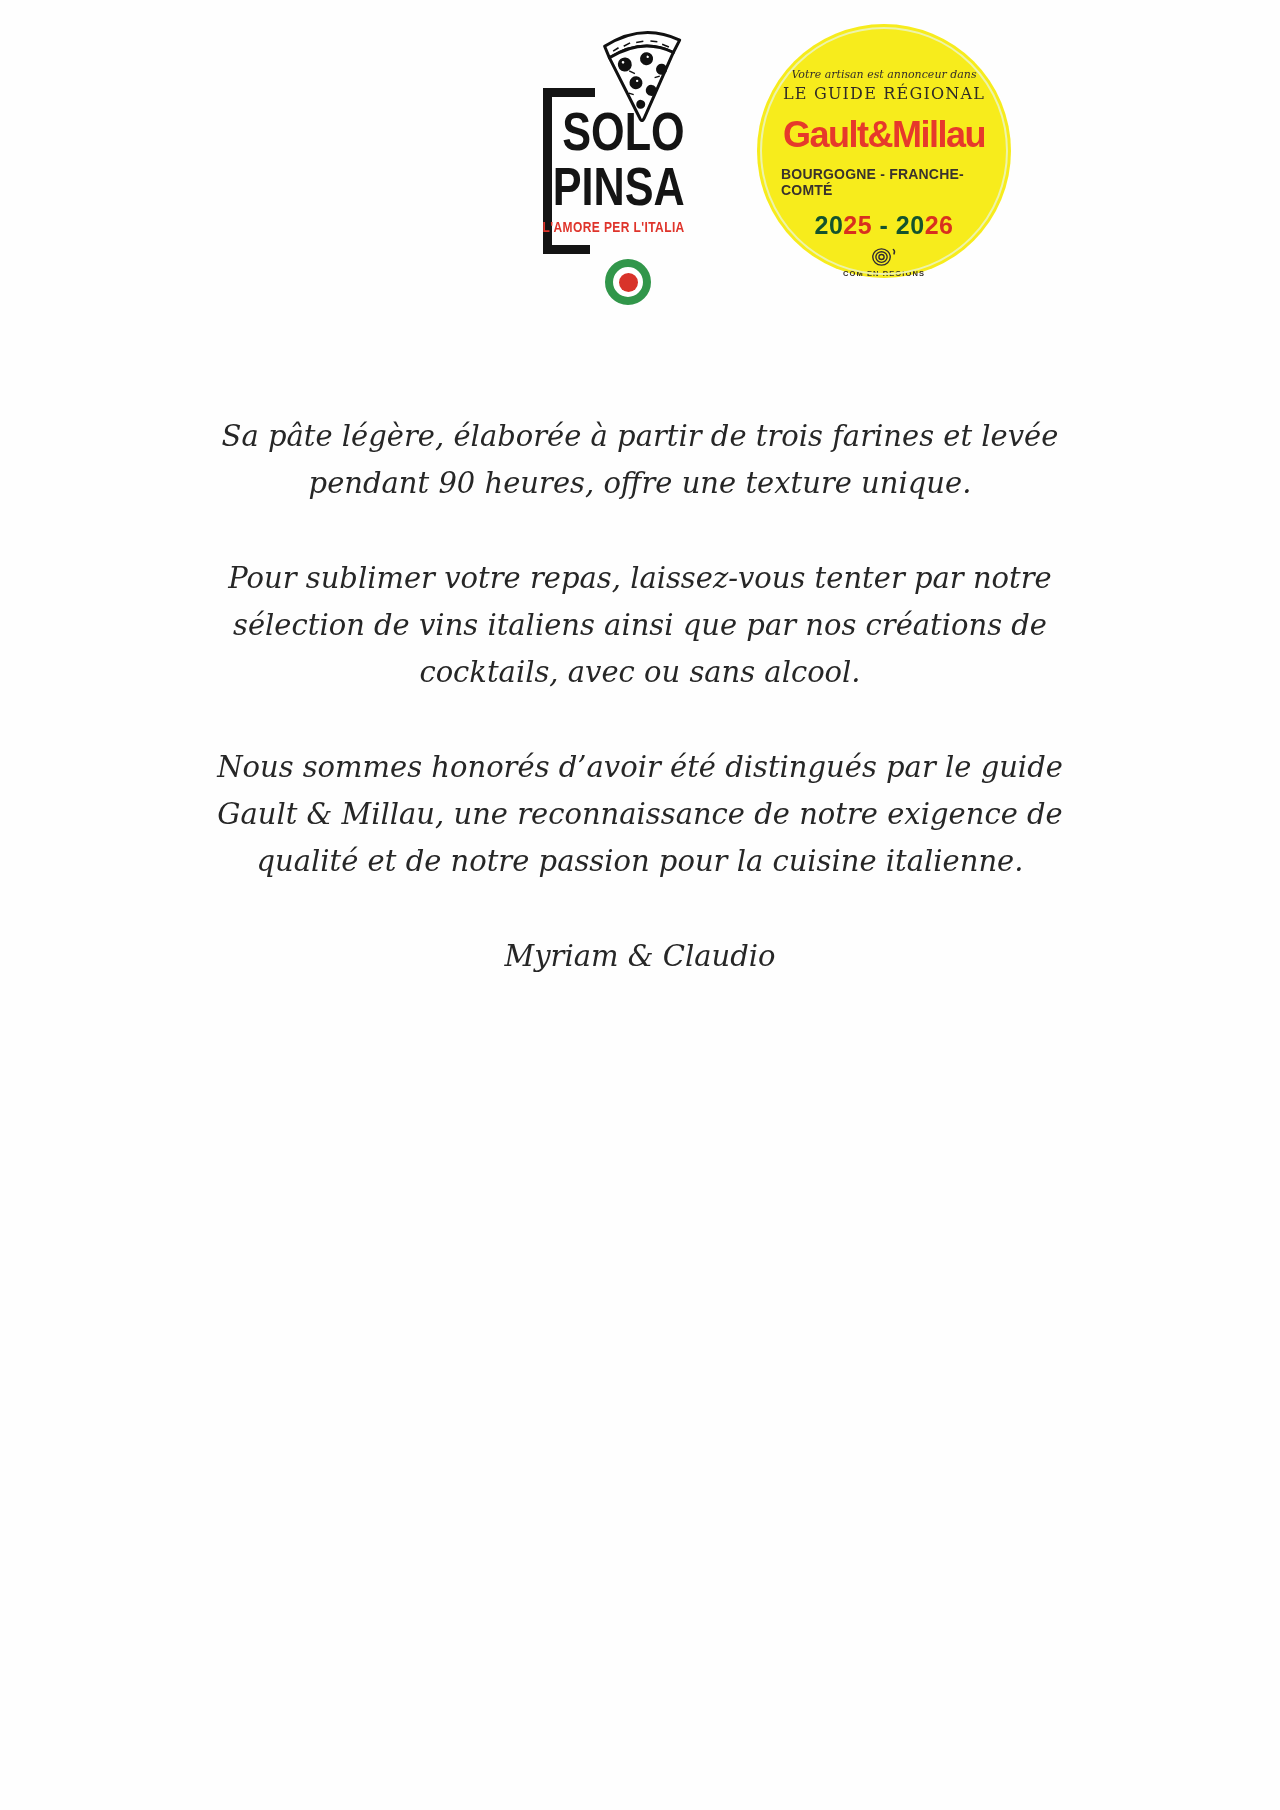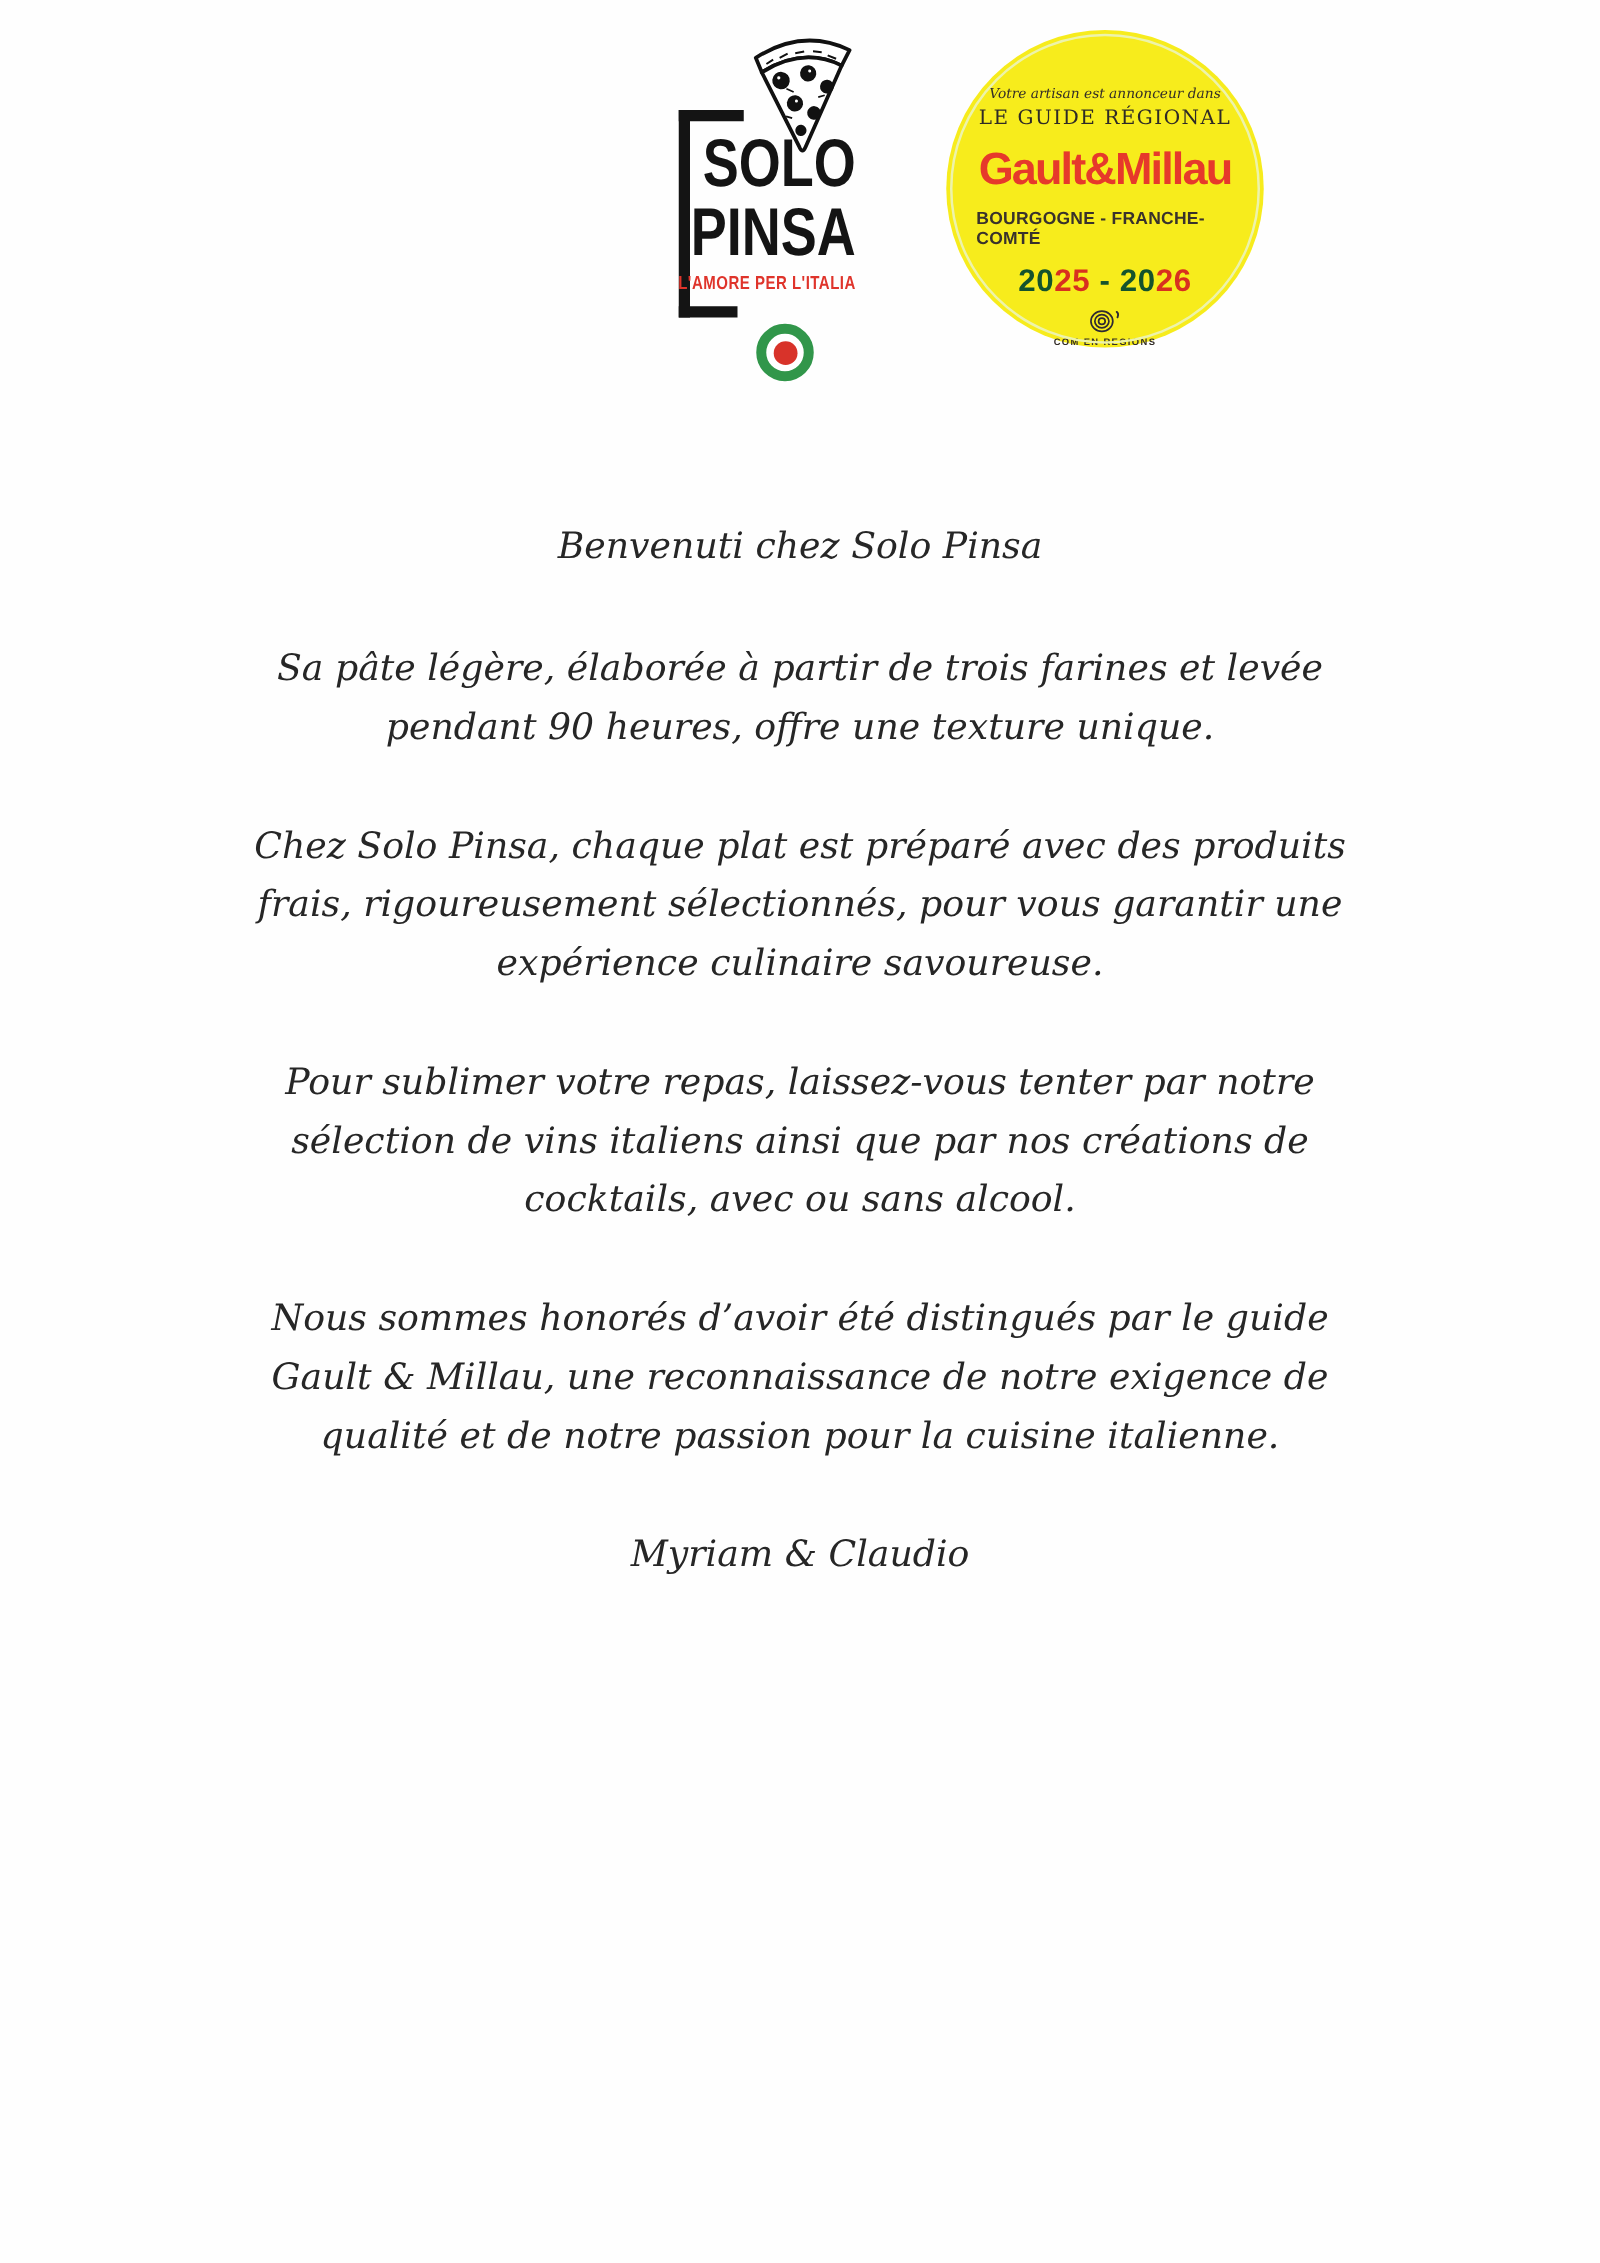--- a/index.html
+++ b/index.html
@@ -107,26 +107,22 @@
         <ellipse cx="19" cy="16" rx="9" ry="8.5" fill="none" stroke="#2e2a33" stroke-width="2.2"></ellipse>
         <ellipse cx="19" cy="16" rx="4.2" ry="4" fill="none" stroke="#2e2a33" stroke-width="2.2"></ellipse>
         <path d="M38,4 q3,2 1,7" fill="none" stroke="#2e2a33" stroke-width="2.4" stroke-linecap="round"></path>
       </svg>
       <div class="badge-footer">COM EN REGIONS</div>
     </div>
 
   </div>
 
   <div class="letter">
-    <p class="title">Benvenuti chez Solo Pinsa</p>
     <p class="para">Sa pâte légère, élaborée à partir de trois farines et levée
 pendant 90 heures, offre une texture unique.</p>
-    <p class="para">Chez Solo Pinsa, chaque plat est préparé avec des produits
-frais, rigoureusement sélectionnés, pour vous garantir une
-expérience culinaire savoureuse.</p>
     <p class="para">Pour sublimer votre repas, laissez-vous tenter par notre
 sélection de vins italiens ainsi que par nos créations de
 cocktails, avec ou sans alcool.</p>
     <p class="para">Nous sommes honorés d’avoir été distingués par le guide
 Gault &amp; Millau, une reconnaissance de notre exigence de
 qualité et de notre passion pour la cuisine italienne.</p>
     <p class="para">Myriam &amp; Claudio</p>
   </div>
 
 </div>

